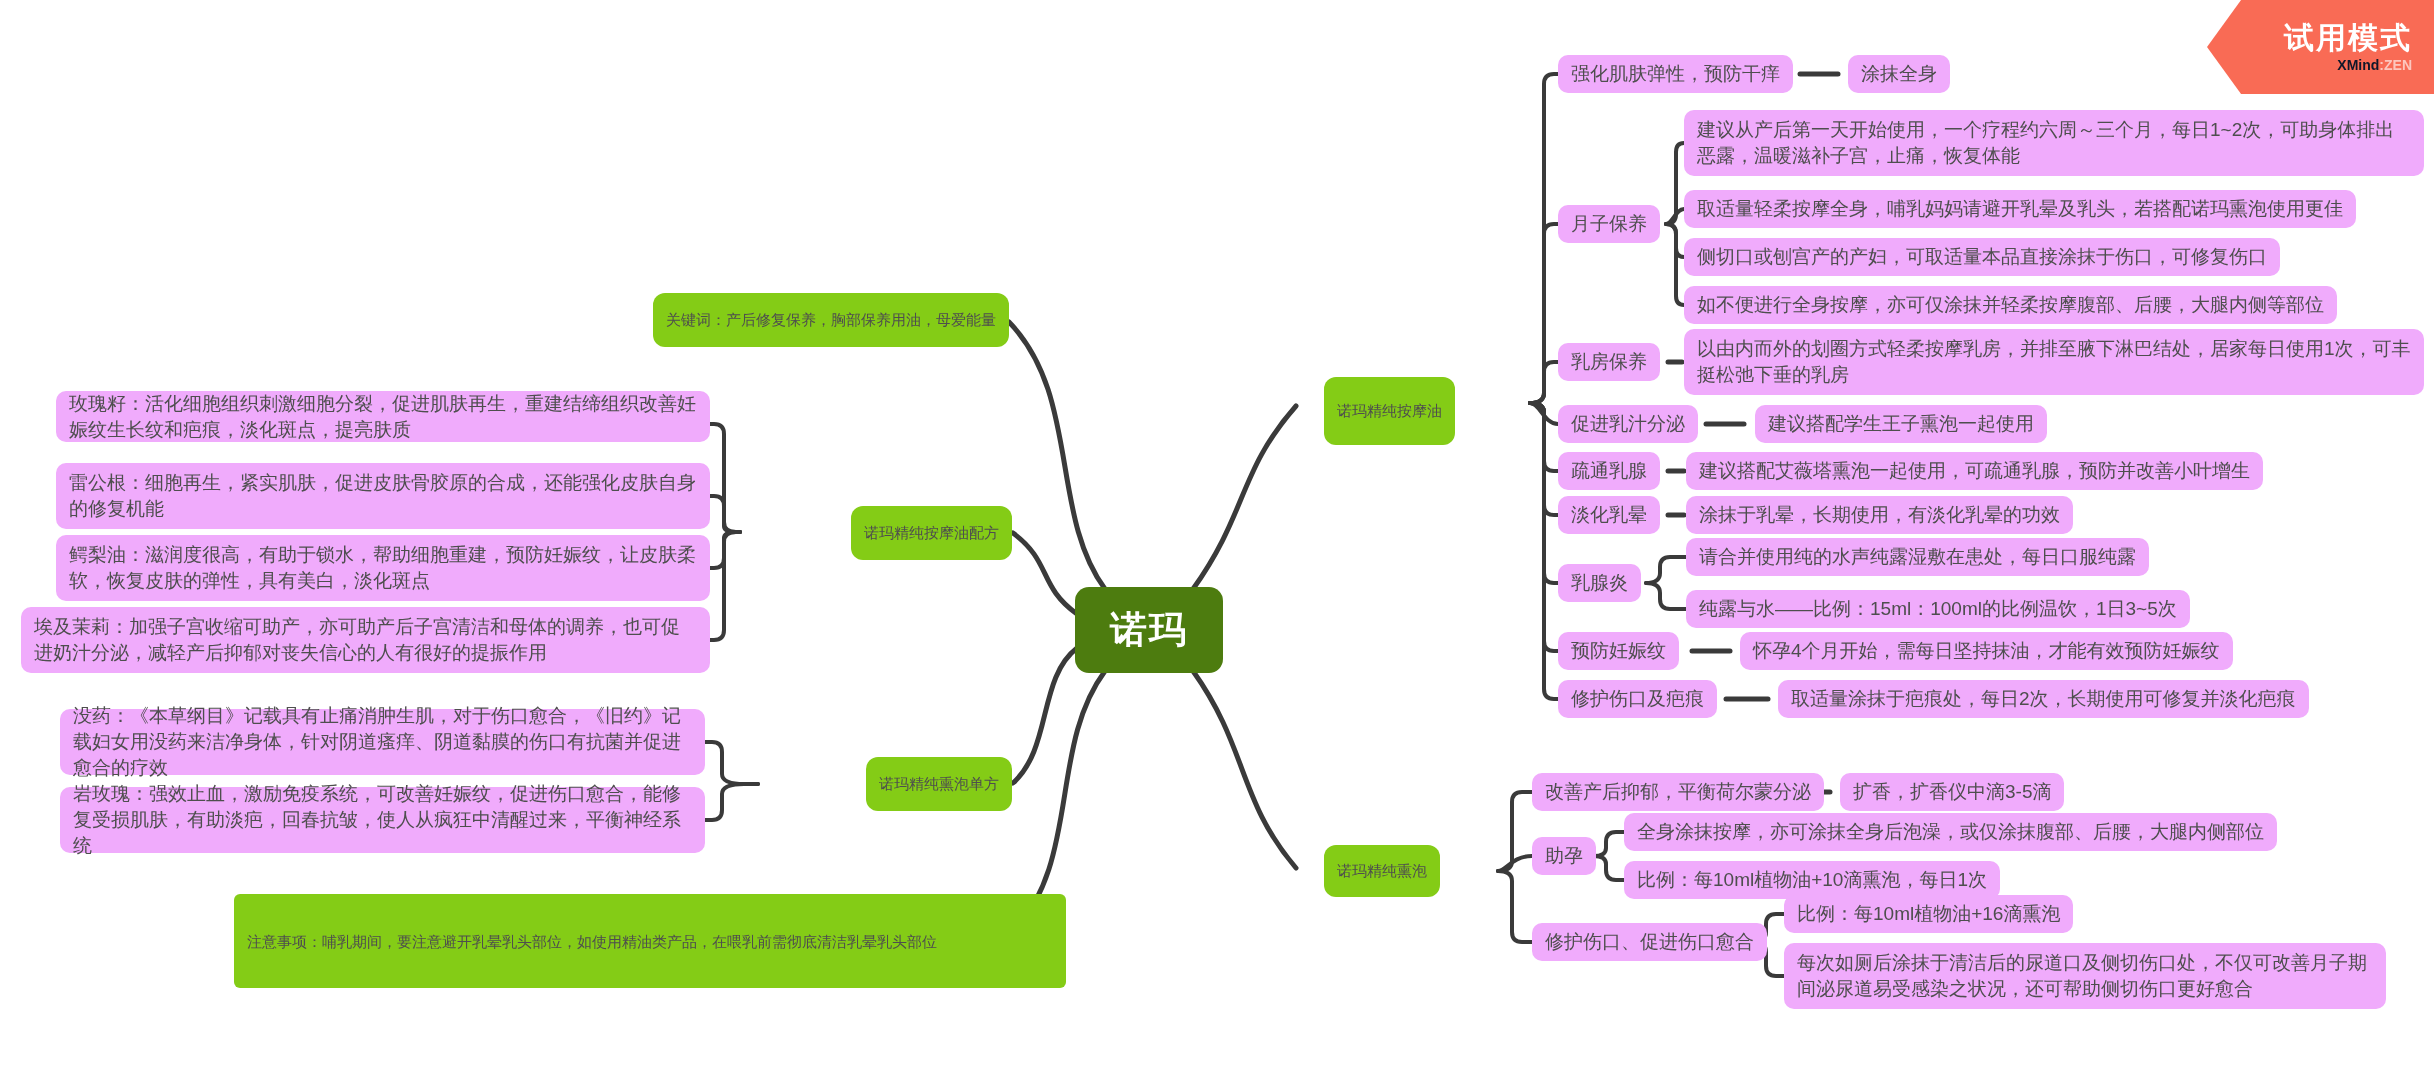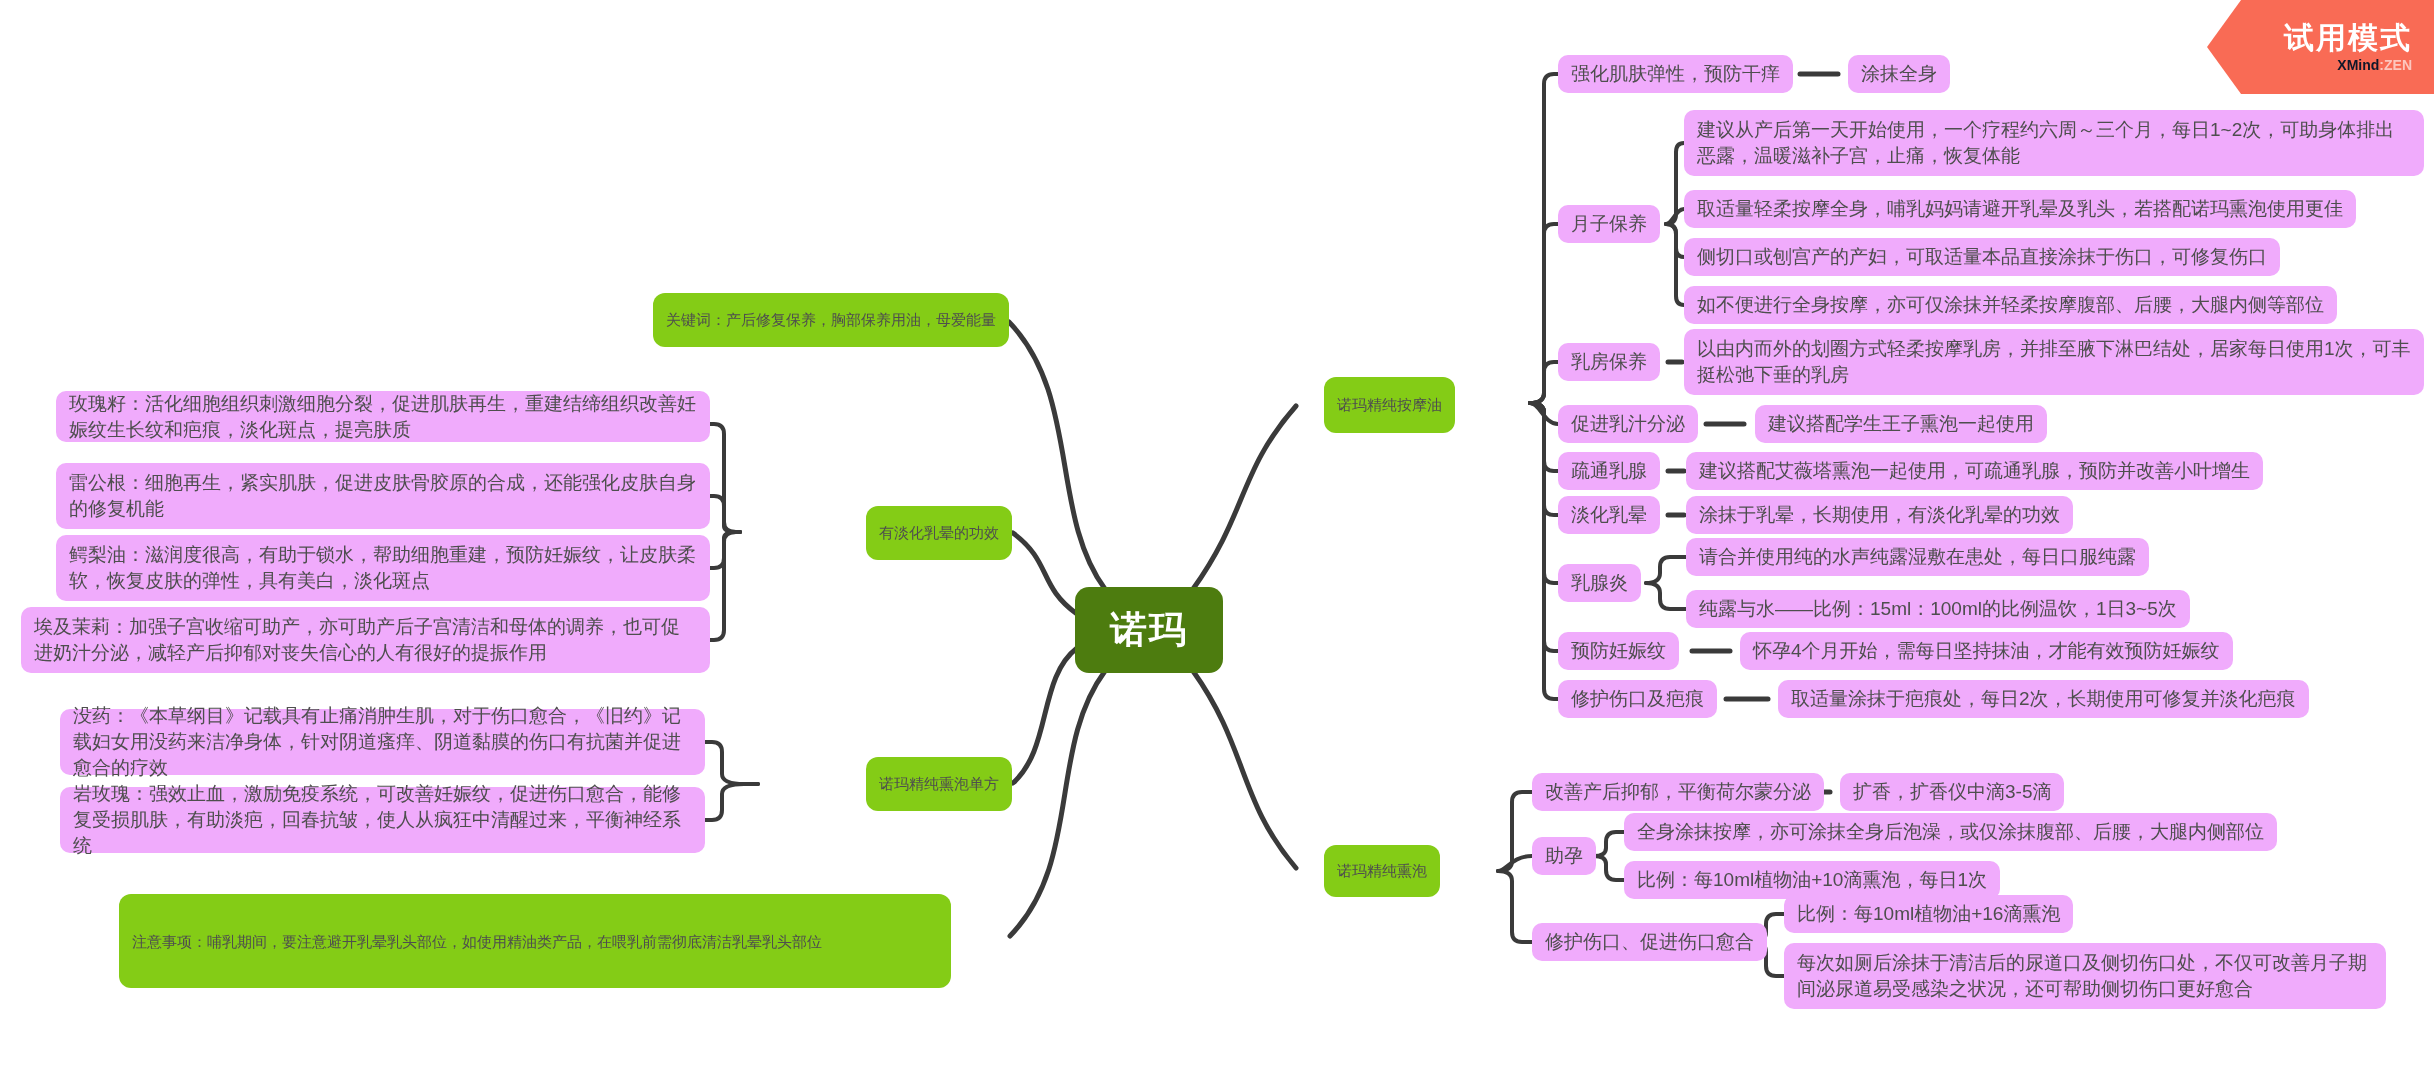--- a/index.html
+++ b/index.html
@@ -99,33 +99,33 @@
 
   <div class="badge">
     <div class="t">试用模式</div>
     <div class="b"><span class="brand">XMind</span><span class="suffix">:ZEN</span></div>
   </div>
 
   <div class="node root" style="left:1075px;top:587px;width:148px;height:86px;">诺玛</div>
 
   <div class="node lvl1 one" style="right:1425px;top:293px;">关键词：产后修复保养，胸部保养用油，母爱能量</div>
 
-  <div class="node lvl1 one" style="right:1422px;top:506px;">有淡化乳晕的功效</div>
+  <div class="node lvl1 one" style="right:1422px;top:506px;">诺玛精纯按摩油配方</div>
   <div class="node" style="right:1724px;top:391px;width:654px;height:51px;">玫瑰籽：活化细胞组织刺激细胞分裂，促进肌肤再生，重建结缔组织改善妊娠纹生长纹和疤痕，淡化斑点，提亮肤质</div>
   <div class="node" style="right:1724px;top:463px;width:654px;height:66px;">雷公根：细胞再生，紧实肌肤，促进皮肤骨胶原的合成，还能强化皮肤自身的修复机能</div>
   <div class="node" style="right:1724px;top:535px;width:654px;height:66px;">鳄梨油：滋润度很高，有助于锁水，帮助细胞重建，预防妊娠纹，让皮肤柔软，恢复皮肤的弹性，具有美白，淡化斑点</div>
   <div class="node" style="right:1724px;top:607px;width:689px;height:66px;">埃及茉莉：加强子宫收缩可助产，亦可助产后子宫清洁和母体的调养，也可促进奶汁分泌，减轻产后抑郁对丧失信心的人有很好的提振作用</div>
 
   <div class="node lvl1 one" style="right:1422px;top:757px;">诺玛精纯熏泡单方</div>
   <div class="node" style="right:1729px;top:709px;width:645px;height:66px;">没药：《本草纲目》记载具有止痛消肿生肌，对于伤口愈合，《旧约》记载妇女用没药来洁净身体，针对阴道瘙痒、阴道黏膜的伤口有抗菌并促进愈合的疗效</div>
   <div class="node" style="right:1729px;top:787px;width:645px;height:66px;">岩玫瑰：强效止血，激励免疫系统，可改善妊娠纹，促进伤口愈合，能修复受损肌肤，有助淡疤，回春抗皱，使人从疯狂中清醒过来，平衡神经系统</div>
 
-  <div class="node lvl1" style="right:1483px;top:894px;width:832px;height:94px;line-height:35px;">注意事项：哺乳期间，要注意避开乳晕乳头部位，如使用精油类产品，在喂乳前需彻底清洁乳晕乳头部位</div>
+  <div class="node lvl1" style="right:1368px;top:894px;width:832px;height:94px;line-height:35px;border-radius:6px;">注意事项：哺乳期间，要注意避开乳晕乳头部位，如使用精油类产品，在喂乳前需彻底清洁乳晕乳头部位</div>
 
-  <div class="node lvl1 one" style="left:1300px;top:377px;height:56px;font-family:Liberation Serif, serif;">诺玛精纯按摩油</div>
+  <div class="node lvl1 one" style="left:1300px;top:377px;height:68px;font-family:Liberation Serif, serif;">诺玛精纯按摩油</div>
 
   <div class="node one" style="left:1558px;top:55px;">强化肌肤弹性，预防干痒</div>
   <div class="node one" style="left:1848px;top:55px;">涂抹全身</div>
 
   <div class="node one" style="left:1558px;top:205px;">月子保养</div>
   <div class="node" style="left:1684px;top:110px;width:740px;height:66px;">建议从产后第一天开始使用，一个疗程约六周～三个月，每日1~2次，可助身体排出恶露，温暖滋补子宫，止痛，恢复体能</div>
   <div class="node one" style="left:1684px;top:190px;">取适量轻柔按摩全身，哺乳妈妈请避开乳晕及乳头，若搭配诺玛熏泡使用更佳</div>
   <div class="node one" style="left:1684px;top:238px;">侧切口或刨宫产的产妇，可取适量本品直接涂抹于伤口，可修复伤口</div>
   <div class="node one" style="left:1684px;top:286px;">如不便进行全身按摩，亦可仅涂抹并轻柔按摩腹部、后腰，大腿内侧等部位</div>
 

